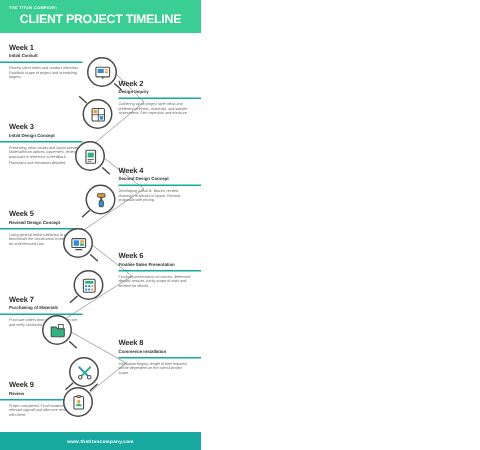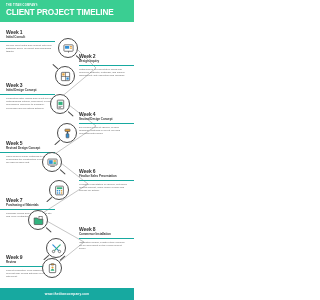--- a/index.html
+++ b/index.html
@@ -28,20 +28,21 @@
     text-transform:uppercase;
   }
   .header .title {
     color:#ffffff;
     font-size:8.2px;
     font-weight:bold;
     letter-spacing:-0.15px;
     line-height:10px;
     margin-top:1px;
     text-transform:uppercase;
+    text-align:center;
   }
 
   
   .timeline {
     position:relative;
     width:134px;
     height:256px;
     background:#fff;
   }
   .connector-layer {

